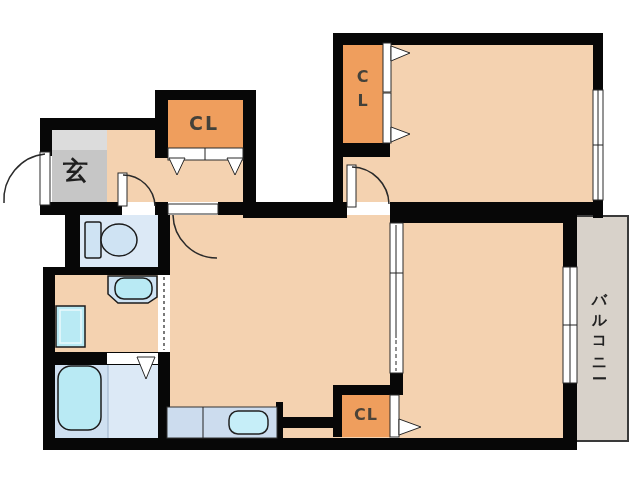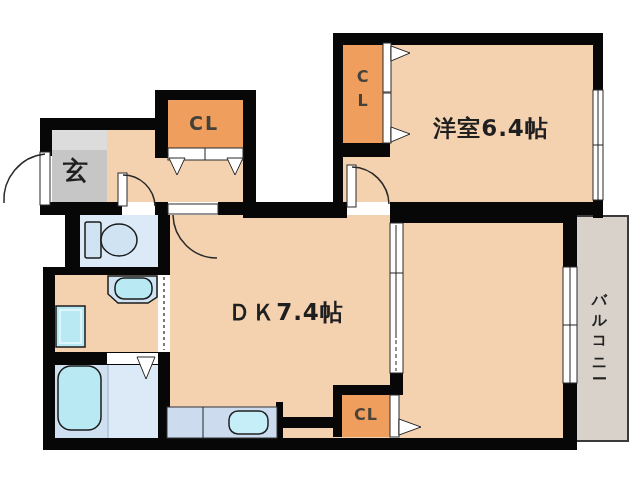--- a/index.html
+++ b/index.html
@@ -153,17 +153,15 @@
       <rect x="167" y="407" width="110" height="31" class="counter"></rect>
       <line x1="203" y1="407" x2="203" y2="438" class="thin"></line>
       <rect x="229" y="411" width="39" height="23" rx="9" fill="#c6eef8" stroke="#222" stroke-width="1.5"></rect>
     </g>
   </g>
 </svg>
 
 <div class="lbl genkan-lbl" style="left:76px;top:170px">玄</div>
 <div class="lbl cl-lbl" style="left:204px;top:123px">CL</div>
 <div class="lbl cl-vert vert" style="left:362px;top:91px">CL</div>
-<div class="lbl room-lbl" style="left:491px;top:128px">洋室6.4帖</div>
-<div class="lbl room-lbl" style="left:286px;top:312px">ＤＫ7.4帖</div>
 <div class="lbl cl-small" style="left:366px;top:415px">CL</div>
 <div class="lbl balcony-lbl vert" style="left:599px;top:329px">バルコニー</div>
 </div>
 
 </body></html>

